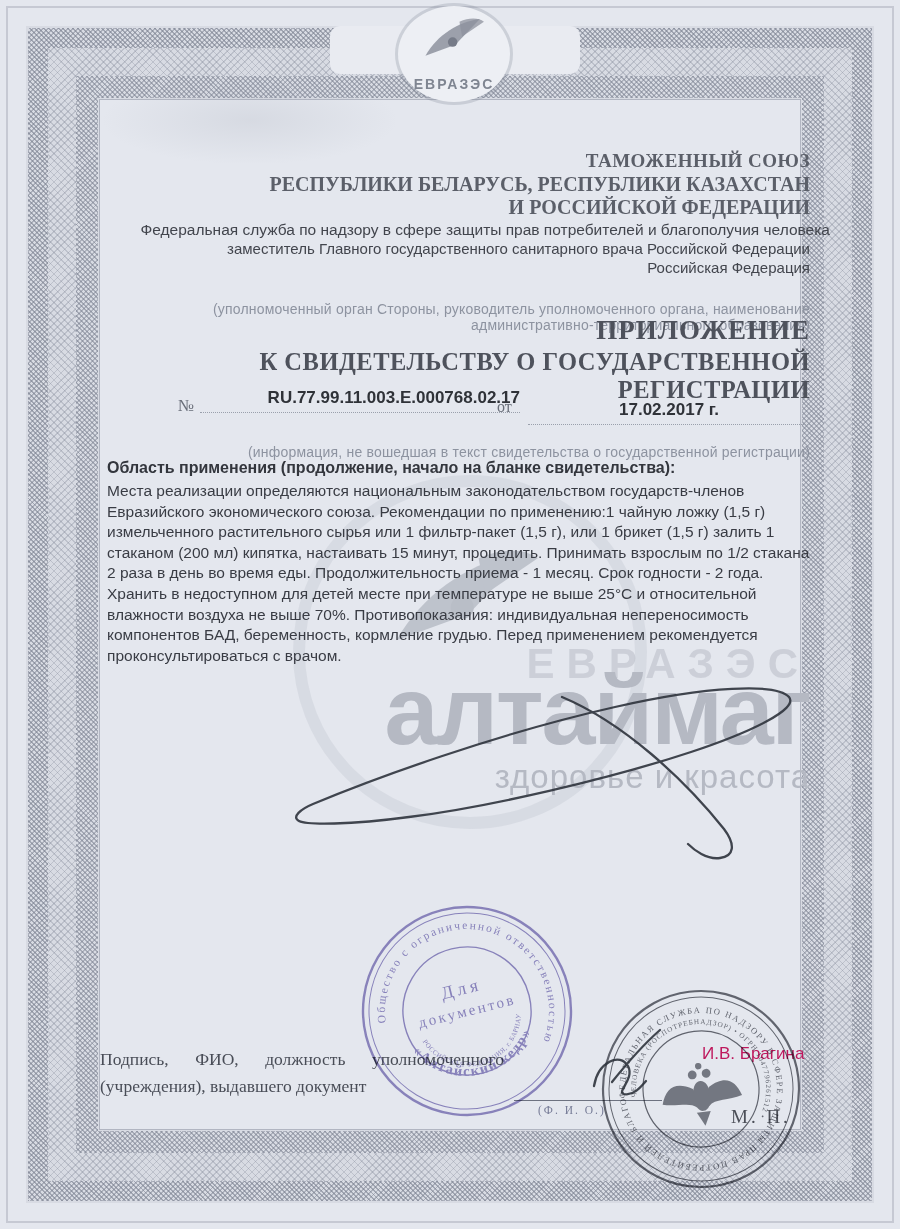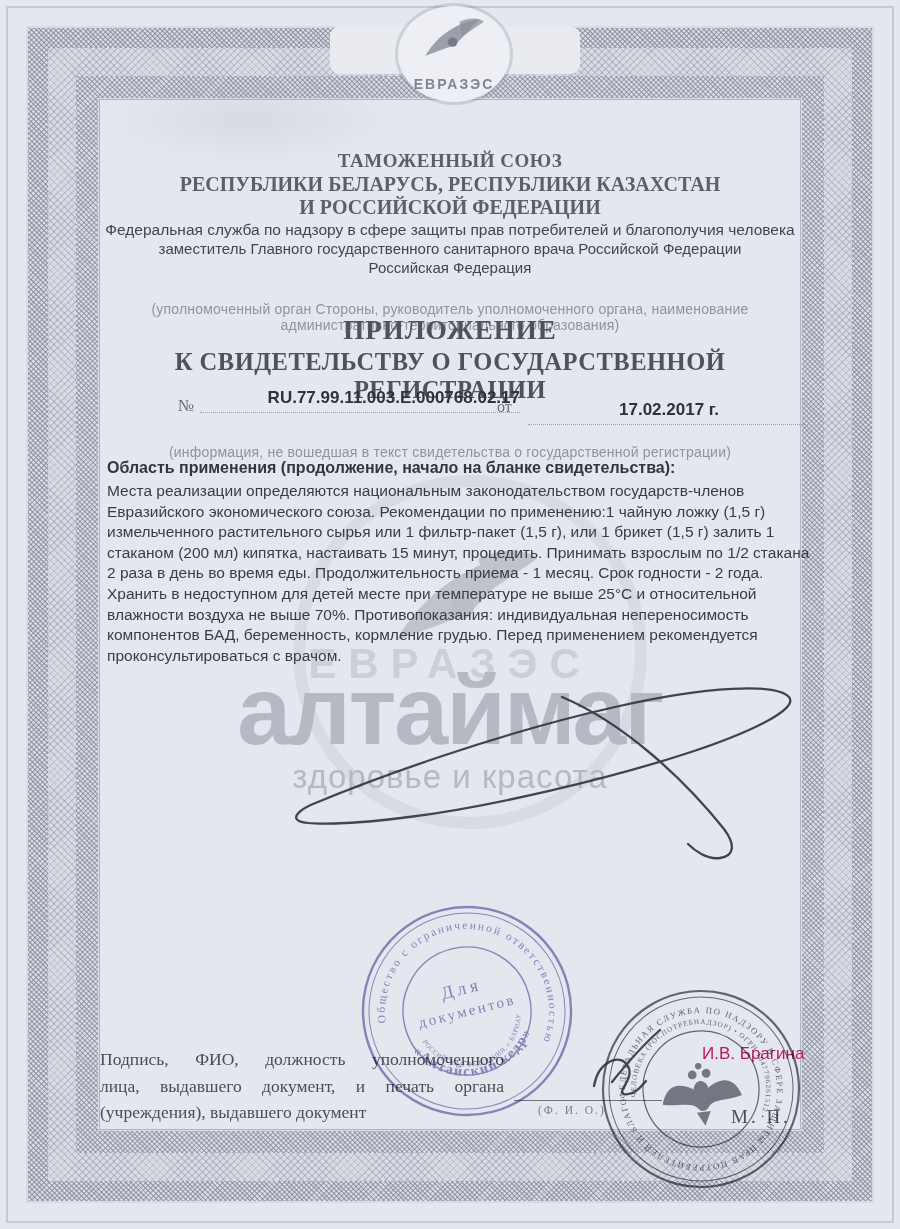--- a/index.html
+++ b/index.html
@@ -22,21 +22,21 @@
   .bandC1{inset:76px;border:22px solid;border-image:repeating-linear-gradient(45deg,rgba(118,124,140,.50) 0 1.4px,rgba(118,124,140,0) 1.4px 3.4px) 22;}
   .bandC2{inset:76px;border:22px solid;border-image:repeating-linear-gradient(-45deg,rgba(118,124,140,.42) 0 1.4px,rgba(118,124,140,0) 1.4px 3.6px) 22;}
   .inner-line{inset:99px;border:1.5px solid rgba(120,126,142,.40);}
   
   .medallion-wing{left:330px;top:26px;width:250px;height:48px;background:#e9ebf1;border-radius:10px;}
   .medallion{left:398px;top:6px;width:112px;height:96px;background:#edeff4;border-radius:50%;
     box-shadow:0 0 0 3px rgba(120,126,142,.25);display:flex;flex-direction:column;align-items:center;justify-content:flex-end;}
   .medallion .org{font-size:14px;font-weight:700;letter-spacing:2px;color:#7f8591;margin-bottom:10px;}
   .medallion svg{position:absolute;top:8px;left:22px;}
   
-  .ctr{left:90px;width:720px;text-align:center;}
+  .ctr{left:90px;width:720px;text-align:right;}
   .serif{font-family:"Liberation Serif",serif;}
   .h-serif1{top:150px;font-size:19px;font-weight:700;color:#5b5f69;letter-spacing:.5px;}
   .h-serif2{top:173px;font-size:20px;font-weight:700;color:#5b5f69;}
   .h-serif3{top:196px;font-size:20px;font-weight:700;color:#5b5f69;}
   .h-sans1{top:221px;left:70px;width:760px;font-size:15.5px;color:#42454d;}
   .h-sans2{top:240px;font-size:15px;color:#42454d;}
   .h-sans3{top:259px;font-size:15px;color:#42454d;}
   .small-note{font-size:14px;color:#8d93a0;letter-spacing:.2px;}
   .note1{top:301px;}
   .title1{top:315px;font-size:27px;font-weight:700;color:#4e525c;letter-spacing:1px;}
@@ -121,21 +121,20 @@
 </svg>
 <div class="abs ctr wm-evrazes">ЕВРАЗЭС</div>
 <div class="abs ctr wm-brand">алтаймаг</div>
 <div class="abs ctr wm-tagline">здоровье и красота</div>
 
 <div class="abs body-heading">Область применения (продолжение, начало на бланке свидетельства):</div>
 <div class="abs body-par">Места реализации определяются национальным законодательством государств-членов Евразийского экономического союза. Рекомендации по применению:1 чайную ложку (1,5 г) измельченного растительного сырья или 1 фильтр-пакет (1,5 г), или 1 брикет (1,5 г) залить 1 стаканом (200 мл) кипятка, настаивать 15 минут, процедить. Принимать взрослым по 1/2 стакана 2 раза в день во время еды. Продолжительность приема - 1 месяц. Срок годности - 2 года. Хранить в недоступном для детей месте при температуре не выше 25°С и относительной влажности воздуха не выше 70%. Противопоказания: индивидуальная непереносимость компонентов БАД, беременность, кормление грудью. Перед применением рекомендуется проконсультироваться с врачом.</div>
 
 <div class="abs foot-caption">
   <span>Подпись, ФИО, должность уполномоченного</span>
-  <span>лица, выдавшего документ, и печать органа</span>
   <span>(учреждения), выдавшего документ</span>
 </div>
 <div class="abs fio-line"></div>
 <div class="abs fio-note">(Ф. И. О.)</div>
 <div class="abs signer">И.В. Брагина</div>
 <div class="abs mp">М. П.</div>
 
 <svg class="abs doc-stamp" viewBox="0 0 222 222">
   <defs>
     <path id="psOuter" d="M 29,111 a 82,82 0 1 1 164,0 a 82,82 0 1 1 -164,0"></path>

